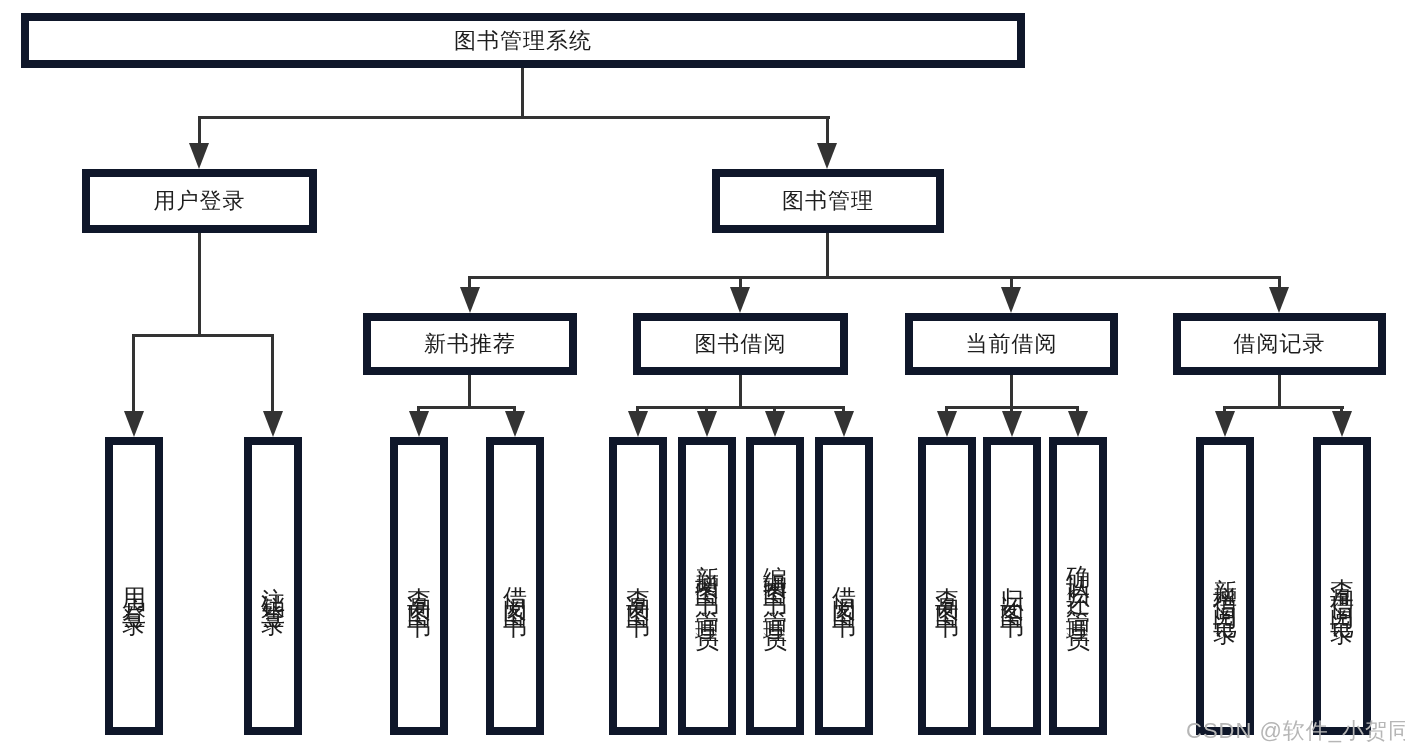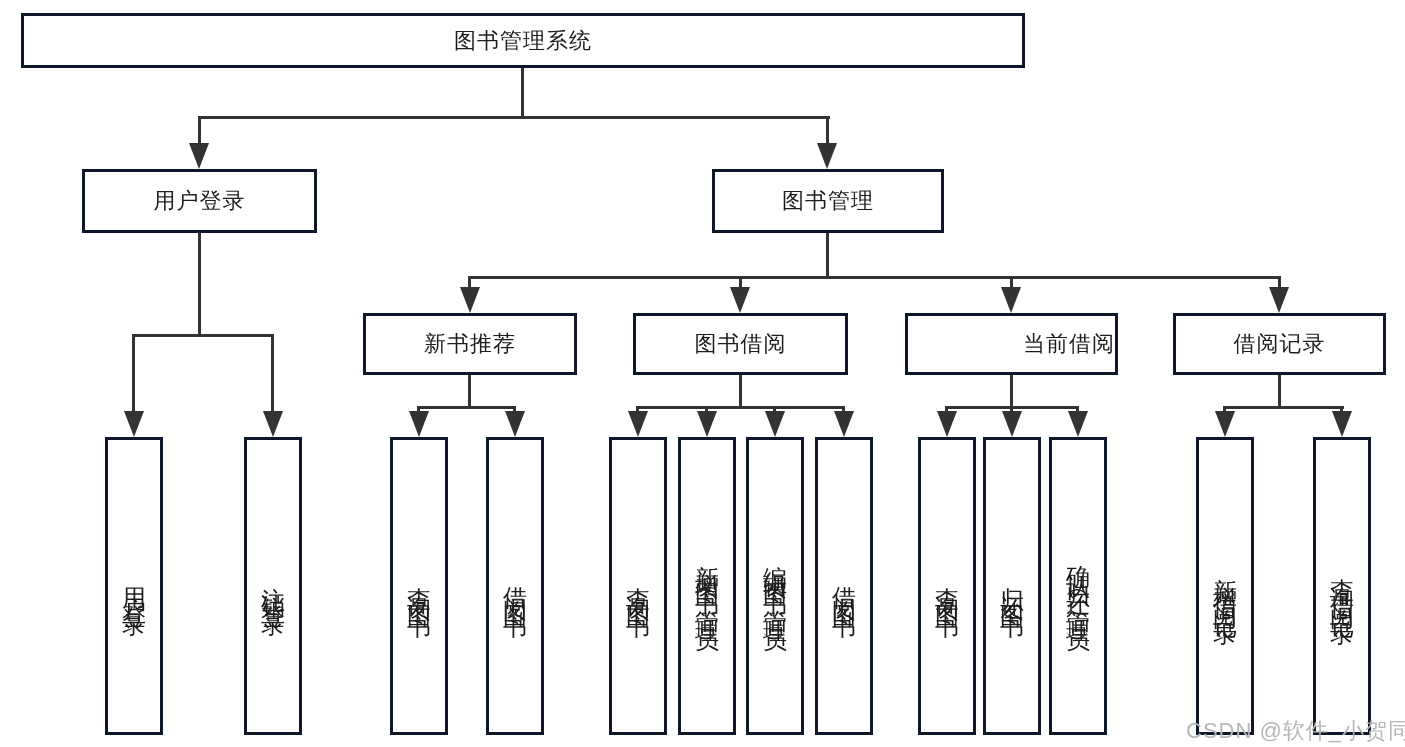--- a/index.html
+++ b/index.html
@@ -6,21 +6,21 @@
   body{font-family:"Liberation Sans","DejaVu Sans",sans-serif;}
   #canvas{
     position:relative;
     width:1405px;height:747px;
     background:#ffffff;
     overflow:hidden;
   }
   .box{
     position:absolute;
     background:#ffffff;
-    border:3px solid #0f172a;
+    border:8px solid #0f172a;
     box-sizing:border-box;
     display:flex;align-items:center;justify-content:center;
     color:#1d1d1d;
     font-size:22px;
     letter-spacing:1px;
     z-index:2;
   }
   .leaf span{
     writing-mode:vertical-rl;
     text-orientation:mixed;
@@ -72,21 +72,21 @@
   </div>
 
   <div class="box" style="left:363px;top:313px;width:214px;height:62px;font-family:Liberation Mono, monospace;">
     <span>新书推荐</span>
   </div>
 
   <div class="box" style="left:633px;top:313px;width:215px;height:62px;font-family:Liberation Mono, monospace;">
     <span>图书借阅</span>
   </div>
 
-  <div class="box" style="left:905px;top:313px;width:213px;height:62px;justify-content:flex-end;">
+  <div class="box" style="left:905px;top:313px;width:213px;height:62px;">
     <span>当前借阅</span>
   </div>
 
   <div class="box" style="left:1173px;top:313px;width:213px;height:62px;">
     <span>借阅记录</span>
   </div>
 
   <div class="box leaf" style="left:105px;top:437px;width:58px;height:298px;">
     <span>用户登录</span>
   </div>

